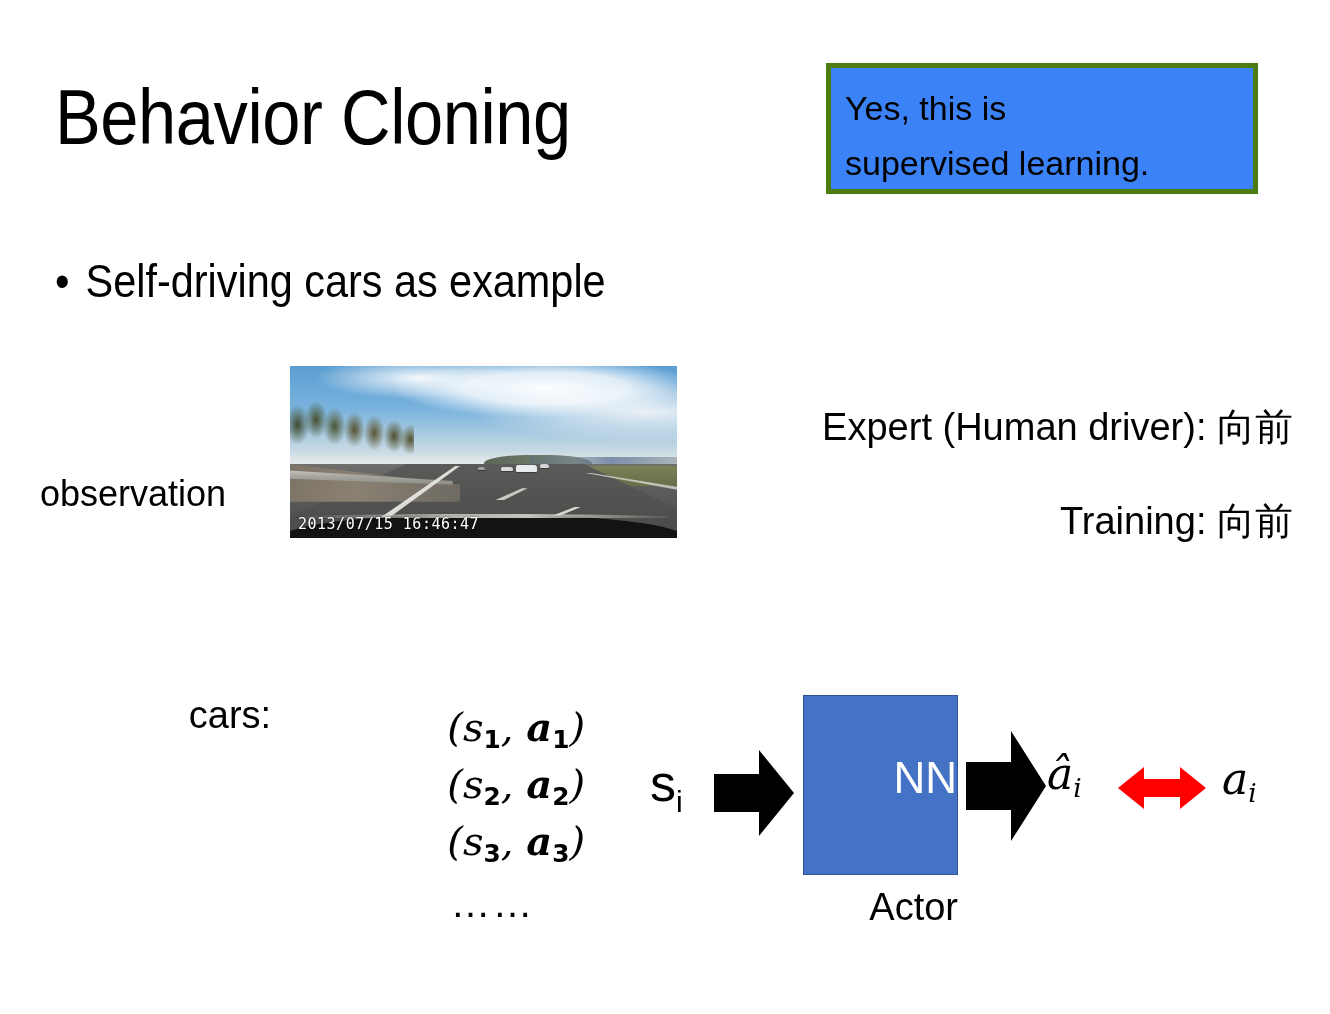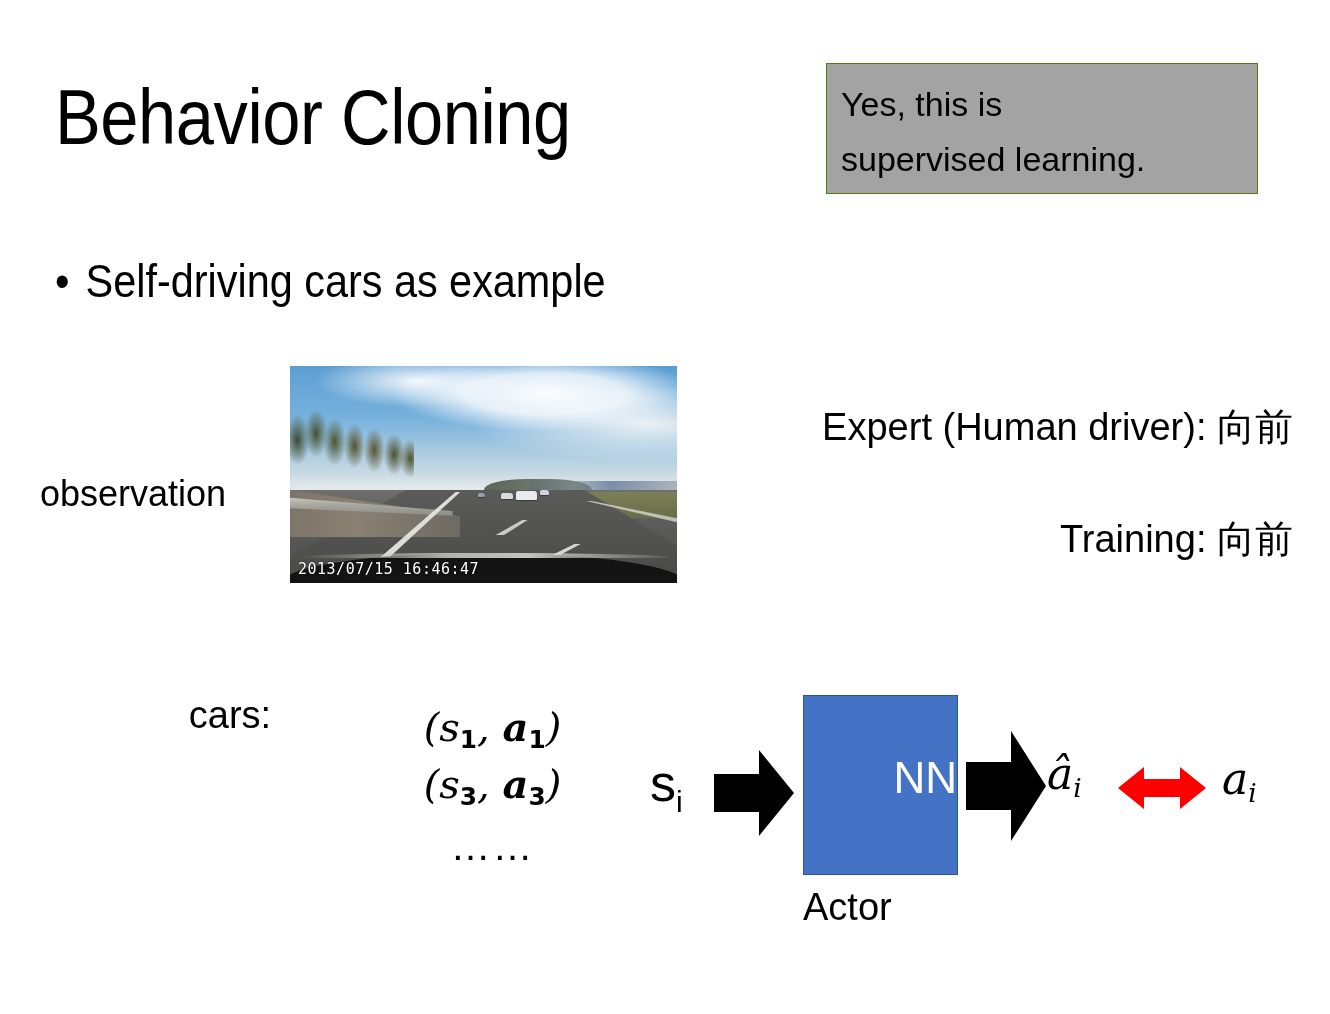--- a/index.html
+++ b/index.html
@@ -33,22 +33,22 @@
     white-space: nowrap;
   }
 
   
   #callout-box {
     position: absolute;
     left: 826px;
     top: 63px;
     width: 432px;
     height: 131px;
-    background: #a3a3a3;
-    border: 1px solid #4d7c0f;
+    background: #3b82f6;
+    border: 5px solid #4d7c0f;
     box-sizing: border-box;
   }
   #callout-box .callout-line {
     position: absolute;
     left: 14px;
     font-size: 34px;
     line-height: 1.0;
     white-space: nowrap;
     font-weight: 400;
   }
@@ -80,21 +80,21 @@
     line-height: 1.0;
     white-space: nowrap;
   }
 
   
   #dashcam-photo {
     position: absolute;
     left: 290px;
     top: 366px;
     width: 387px;
-    height: 217px;
+    height: 172px;
     overflow: hidden;
     background: #2b2b2b;
   }
   #dashcam-photo .sky {
     position: absolute;
     left: 0; top: 0; width: 100%; height: 58%;
     background:
       radial-gradient(ellipse 55% 42% at 66% 22%, rgba(255,255,255,0.98) 0%, rgba(255,255,255,0.80) 38%, rgba(255,255,255,0.0) 72%),
       radial-gradient(ellipse 38% 30% at 33% 12%, rgba(255,255,255,0.92) 0%, rgba(255,255,255,0.0) 70%),
       radial-gradient(ellipse 60% 40% at 92% 46%, rgba(242,244,246,0.95) 0%, rgba(255,255,255,0.0) 75%),
@@ -227,21 +227,21 @@
     left: 600px;
     top: 408px;
     width: 693px;
     text-align: right;
   }
   #expert-machine .em-line {
     font-size: 38px;
     line-height: 1.0;
     white-space: nowrap;
   }
-  #expert-line { margin-bottom: 74px; }
+  #expert-line { margin-bottom: 56px; }
 
   
   #training-label {
     position: absolute;
     left: 140px;
     top: 688px;
     width: 180px;
     text-align: center;
     font-size: 38px;
     line-height: 1.45;
@@ -250,20 +250,21 @@
     position: absolute;
     left: 400px;
     top: 700px;
     width: 185px;
     text-align: center;
   }
   #pairs-block .pair-row {
     font-size: 40px;
     line-height: 1.37;
     white-space: nowrap;
+    text-align: right;
   }
   .mathvar {
     font-family: "DejaVu Serif", serif;
     font-style: italic;
   }
   .mathvar-bold {
     font-family: "DejaVu Serif", serif;
     font-style: italic;
     font-weight: 700;
   }
@@ -326,21 +327,21 @@
     text-align: right;
     color: #ffffff;
     font-size: 44px;
     line-height: 1;
   }
   #actor-label {
     position: absolute;
     left: 803px;
     top: 888px;
     width: 155px;
-    text-align: left;
+    text-align: right;
     font-size: 38px;
     line-height: 1;
   }
   #ahat-label {
     position: absolute;
     left: 1047px;
     top: 752px;
     font-size: 44px;
     line-height: 1;
     white-space: nowrap;
@@ -416,20 +417,23 @@
 
   <div id="training-label">
     <div>cars:</div>
   </div>
 
   <div id="pairs-block">
     <div class="pair-row">
       <span class="mathvar">(</span><span class="mathvar">s</span><span class="sub">1</span><span class="mathvar">, </span><span class="mathvar-bold">a</span><span class="sub">1</span><span class="mathvar">)</span>
     </div>
     <div class="pair-row">
+      <span class="mathvar">(</span><span class="mathvar">s</span><span class="sub">2</span><span class="mathvar">, </span><span class="mathvar-bold">a</span><span class="sub">2</span><span class="mathvar">)</span>
+    </div>
+    <div class="pair-row">
       <span class="mathvar">(</span><span class="mathvar">s</span><span class="sub">3</span><span class="mathvar">, </span><span class="mathvar-bold">a</span><span class="sub">3</span><span class="mathvar">)</span>
     </div>
     <div id="ellipsis-row">……</div>
   </div>
 
   <div id="si-label">
     <span>s</span><span class="sub-plain">i</span>
   </div>
 
   <div id="arrow-in">

